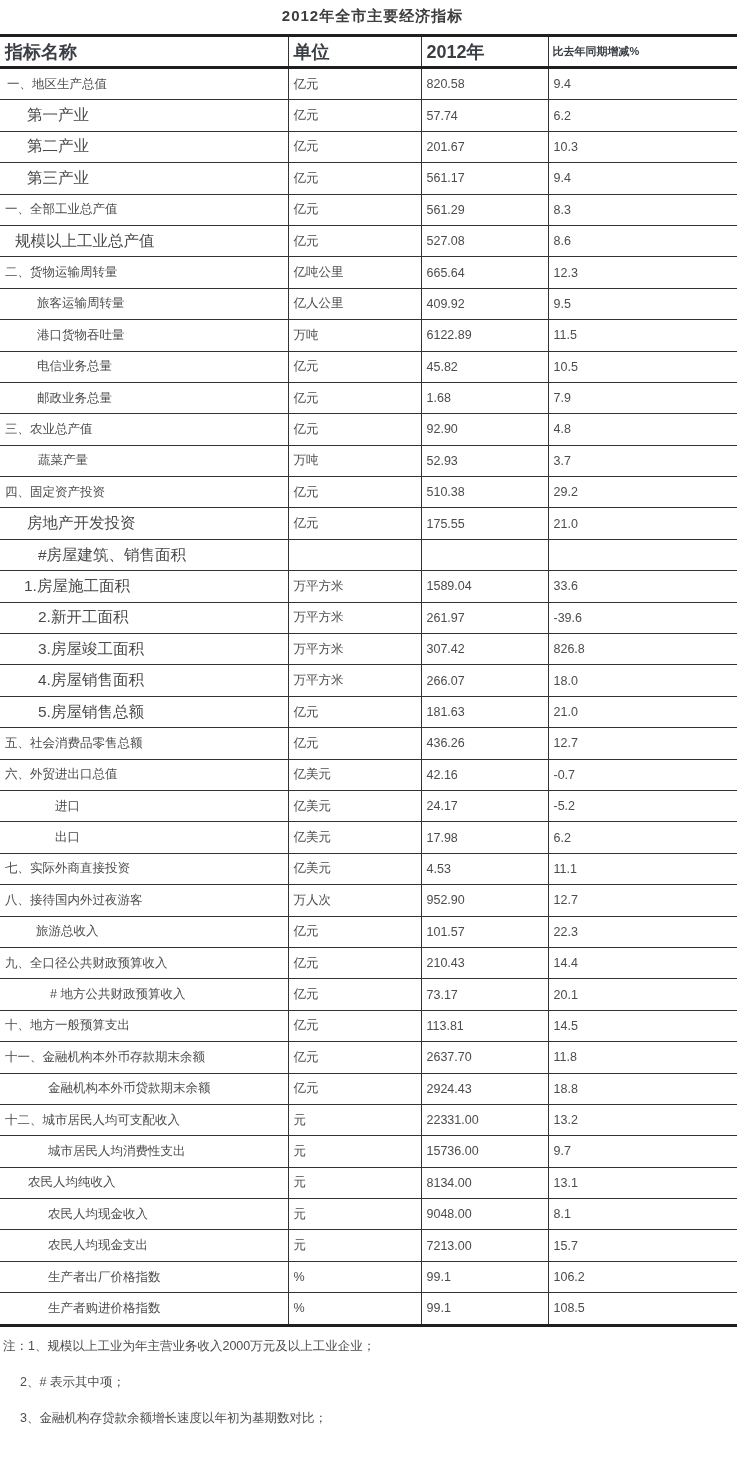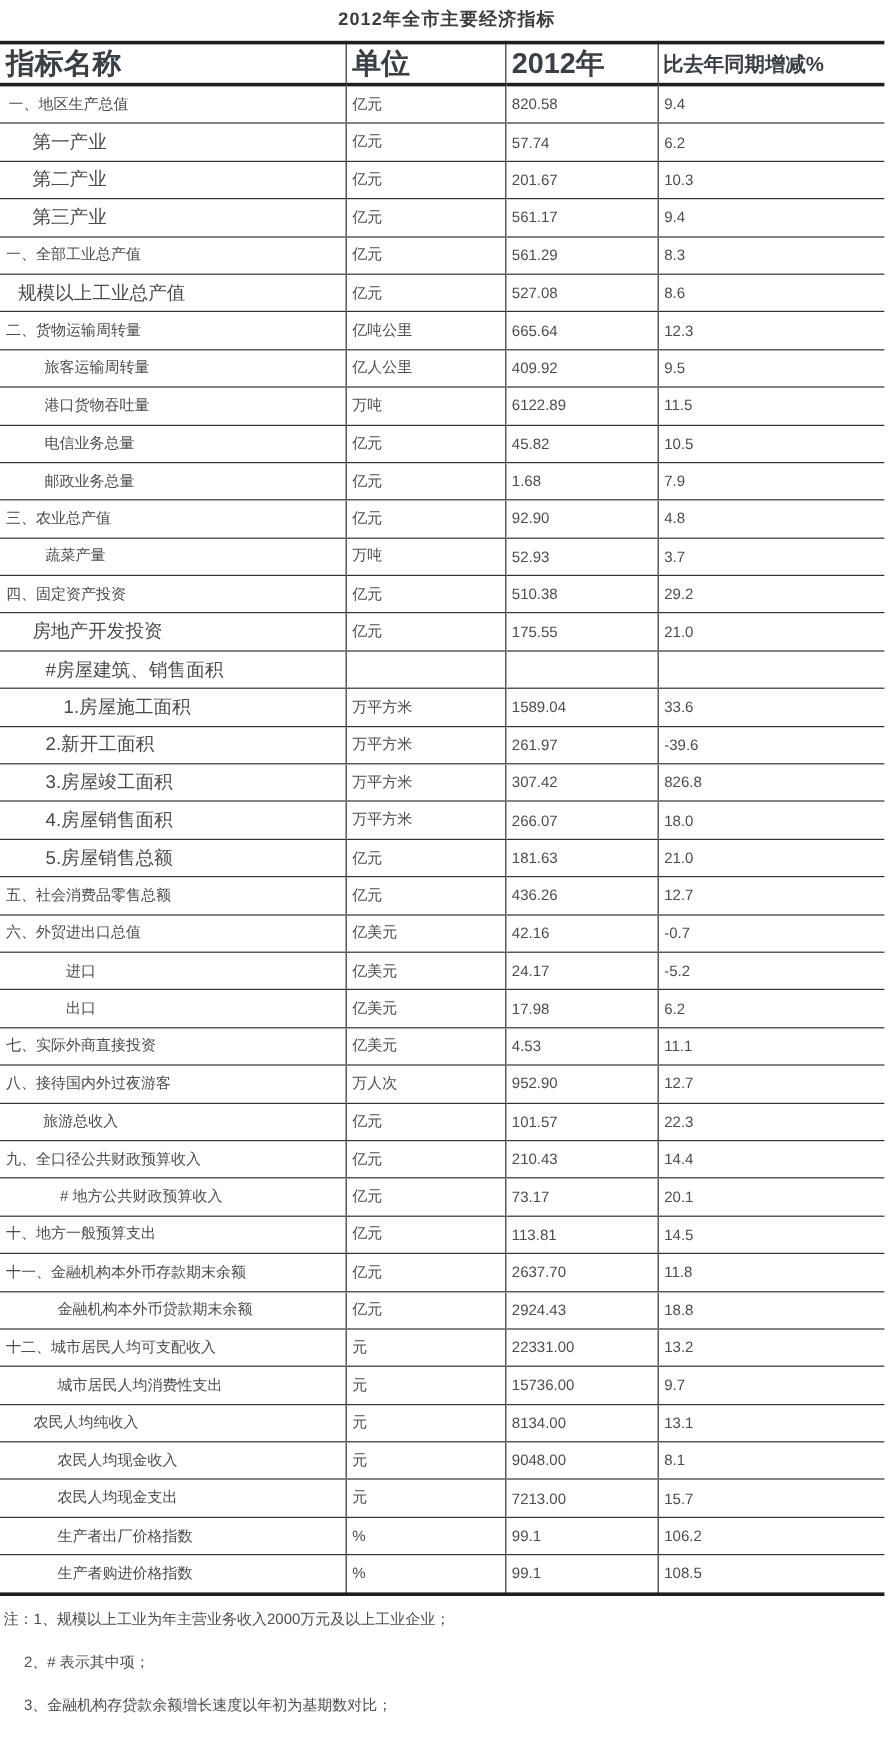--- a/index.html
+++ b/index.html
@@ -41,22 +41,22 @@
     overflow: hidden;
   }
   th + th, td + td {
     border-left: 1px solid #333333;
   }
   thead th {
     border-bottom: 3px solid #1f1f1f;
     height: 29px;
     color: #3a3f46;
   }
-  th.h-big { font-size: 24px; font-weight: bold; }
-  th.h-small { font-size: 17px; font-weight: bold; padding-left: 4px; }
+  th.h-big { font-size: 18px; font-weight: bold; }
+  th.h-small { font-size: 11px; font-weight: bold; padding-left: 4px; }
   tbody td {
     border-bottom: 1px solid #333333;
     height: 30.4px;
     font-size: 12.5px;
     color: #4c4c4c;
   }
   tbody td.large {
     font-size: 15.5px;
     color: #4a4a4a;
   }
@@ -181,21 +181,21 @@
           <td>175.55</td>
           <td>21.0</td>
         </tr>
         <tr>
           <td class="large" style="padding-left: 38px;">#房屋建筑、销售面积</td>
           <td></td>
           <td></td>
           <td></td>
         </tr>
         <tr>
-          <td class="large" style="padding-left: 53px;">1.房屋施工面积</td>
+          <td class="large" style="padding-left: 24px;">1.房屋施工面积</td>
           <td>万平方米</td>
           <td>1589.04</td>
           <td>33.6</td>
         </tr>
         <tr>
           <td class="large" style="padding-left: 38px;">2.新开工面积</td>
           <td>万平方米</td>
           <td>261.97</td>
           <td>-39.6</td>
         </tr>

